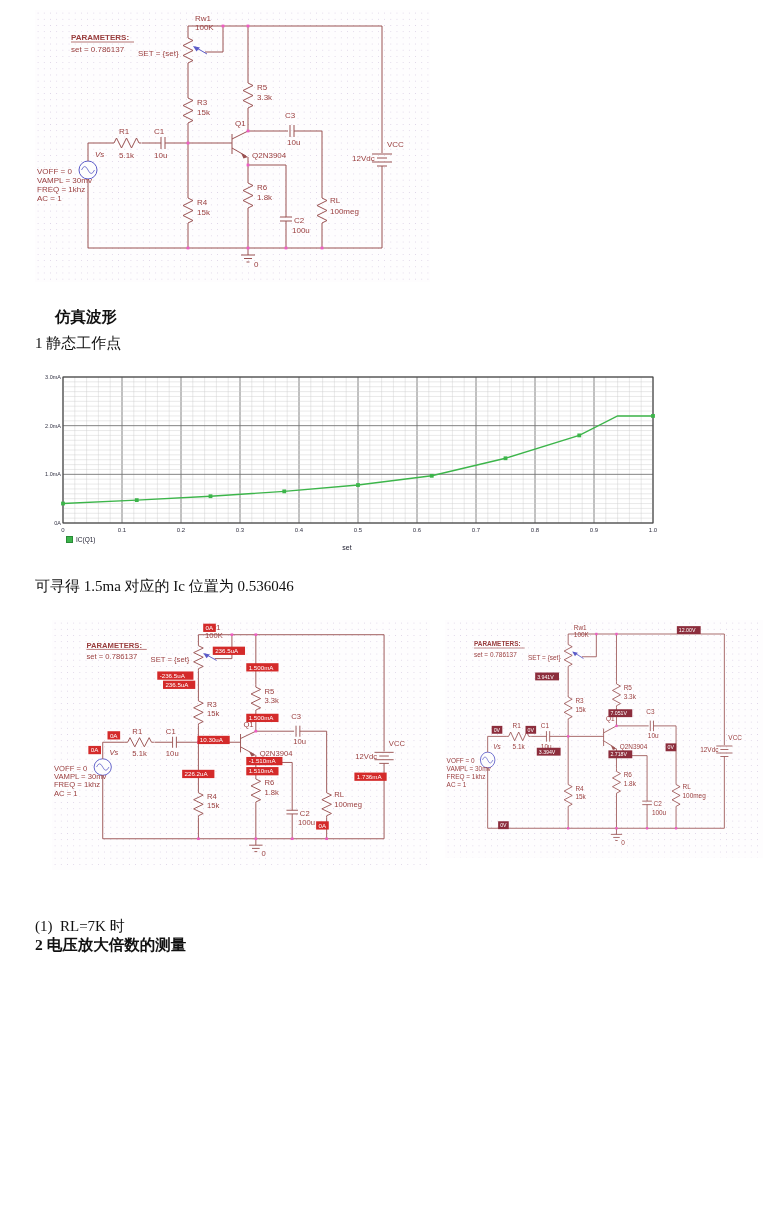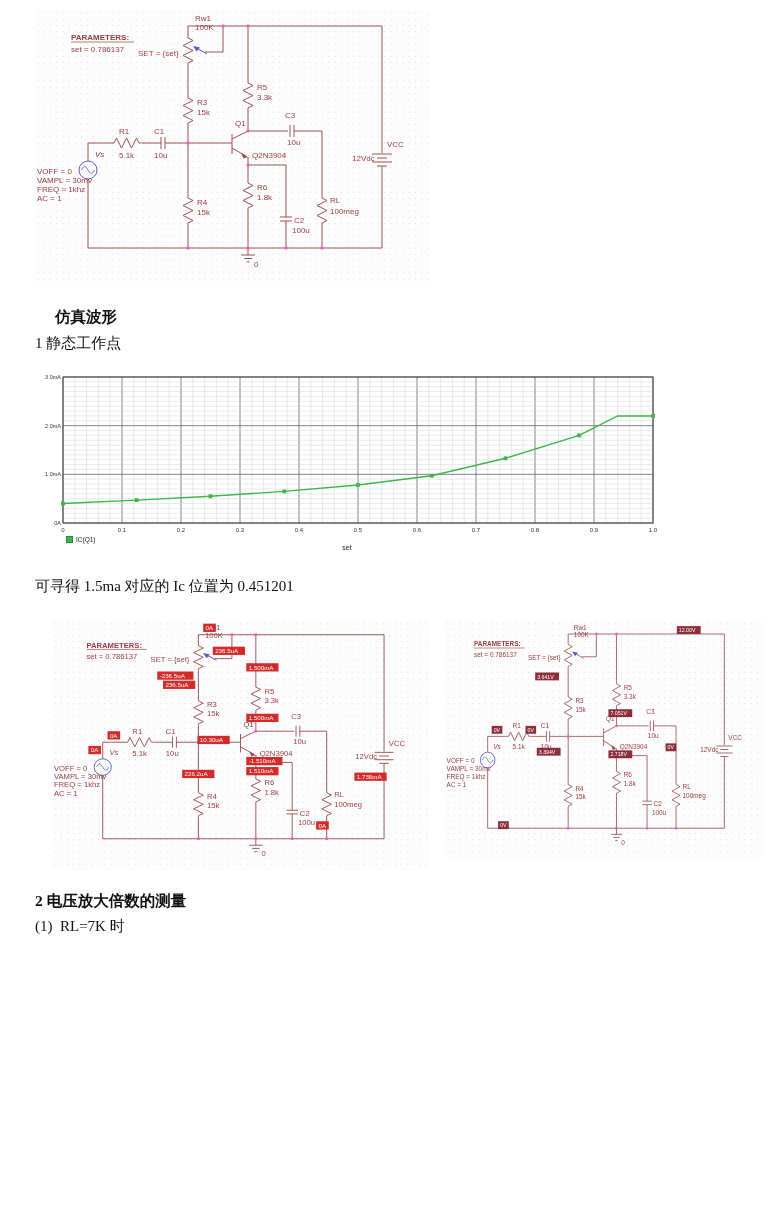--- a/index.html
+++ b/index.html
@@ -247,21 +247,21 @@
       <rect x="545.35" y="60.50000000000001" width="3.8" height="3.8" fill="#3cb54a"></rect>
       <rect x="619.1" y="41.033333333333324" width="3.8" height="3.8" fill="#3cb54a"></rect>
     </svg>
   <div class="legend-row">
     <span class="swatch"></span>
     <span class="legend-text">IC(Q1)</span>
   </div>
   <div class="xlabel">set</div>
 </div>
 
-<div class="doc-line" style="left:35px;top:577px;">可寻得 1.5ma 对应的 Ic 位置为 0.451201</div>
+<div class="doc-line" style="left:35px;top:577px;">可寻得 1.5ma 对应的 Ic 位置为 0.536046</div>
 
 <div id="circuit-current" class="schematic" style="left:52px;top:620px;width:378px;height:250px;">
     <svg viewBox="0 0 395 272" preserveAspectRatio="none">
       <line x1="153" y1="16" x2="347" y2="16" class="wire" stroke-width="1"></line>
       <line x1="53" y1="238" x2="347" y2="238" class="wire" stroke-width="1"></line>
       <line x1="153" y1="16" x2="153" y2="25" class="wire" stroke-width="1"></line>
       <path d="M153,25 v3 l5,2.5 l-10,5 l10,5 l-10,5 l10,5 l-5,2.5 v2" class="wire"></path>
       <line x1="153" y1="55" x2="153" y2="85" class="wire" stroke-width="1"></line>
       <line x1="170" y1="42" x2="188" y2="42" class="wire" stroke-width="1"></line>
       <line x1="188" y1="42" x2="188" y2="16" class="wire" stroke-width="1"></line>
@@ -552,14 +552,14 @@
         <rect x="274" y="141" width="13.2" height="9" fill="#8c2d3c"></rect>
         <text x="276.5" y="148" fill="#fff" font-size="6.5" class="annt">0V</text>
       </g>
       <g>
         <rect x="66" y="230" width="13.2" height="9" fill="#8c2d3c"></rect>
         <text x="68.5" y="237" fill="#fff" font-size="6.5" class="annt">0V</text>
       </g>
     </svg>
   </div>
 
-<div class="doc-line h-bold" style="left:35px;top:891px;text-align:right;">2 电压放大倍数的测量</div>
+<div class="doc-line h-bold" style="left:35px;top:935px;text-align:right;">2 电压放大倍数的测量</div>
 <div class="doc-line" style="left:35px;top:917px;">(1)  RL=7K 时</div>
 
 </body></html>

